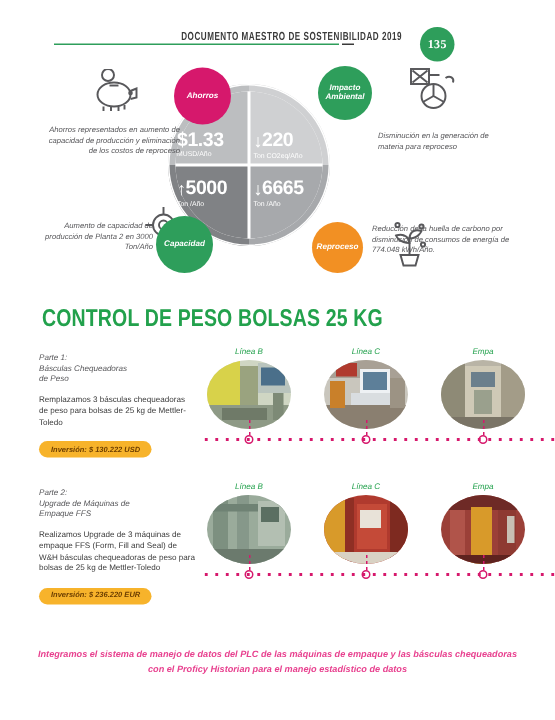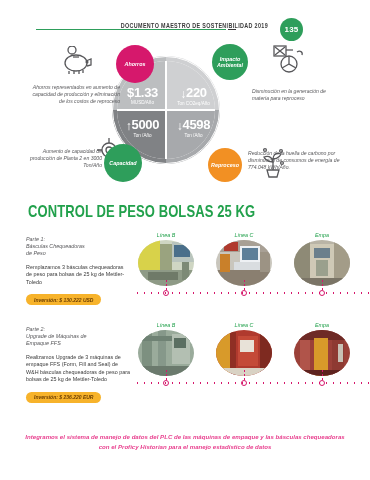--- a/index.html
+++ b/index.html
@@ -14,21 +14,21 @@
   .header-title{
     position:absolute;right:46px;top:22px;
     font-family:"Liberation Sans Narrow","Liberation Sans",sans-serif;
     font-size:5.4px;font-weight:bold;letter-spacing:.35px;color:#3a3a3a;
     white-space:nowrap; transform:scaleY(1.45); transform-origin:right center;
   }
   .page-badge{
     position:absolute;right:11px;top:18px;width:23px;height:23px;border-radius:50%;
     background:#2e9e5b;color:#fff;font-size:8px;font-weight:bold;
     display:flex;align-items:center;justify-content:center;
-    font-family:Liberation Sans, sans-serif;letter-spacing:.2px;
+    font-family:Liberation Serif, serif;letter-spacing:.2px;
   }
 
   
   .info{position:absolute;left:0;top:44px;width:370px;height:150px;}
 
   .donut{position:absolute;left:112px;top:12px;width:108px;height:108px;}
   .donut-ring{
     position:absolute;inset:0;border-radius:50%;
     background:
       conic-gradient(
@@ -45,21 +45,21 @@
         #cfd0d2 0deg 90deg,
         #a7a9ac 90deg 180deg,
         #808285 180deg 270deg,
         #bcbec0 270deg 360deg);
     clip-path: inset(0 0 0 0);
   }
   .donut-gapv{position:absolute;left:53px;top:5px;width:2px;height:98px;background:#fff;}
   .donut-gaph{position:absolute;left:5px;top:53px;width:98px;height:2px;background:#fff;}
   .donut-outline{position:absolute;inset:0;border-radius:50%;border:1px solid #ffffff;box-sizing:border-box;}
 
-  .quad{position:absolute;width:49px;color:#fff;text-align:center;}
+  .quad{position:absolute;width:49px;color:#fff;text-align:left;}
   .q-val{font-size:13px;font-weight:bold;line-height:13px;letter-spacing:-.3px;white-space:nowrap;}
   .q-unit{font-size:4.6px;line-height:6px;margin-top:1px;white-space:nowrap;}
   .q-tl{left:6px;top:30px;}
   .q-tr{left:57px;top:30px;}
   .q-bl{left:6px;top:62px;}
   .q-br{left:57px;top:62px;}
   .arrow{display:inline-block;font-size:12px;line-height:12px;vertical-align:-1px;}
 
   .bubble{
     position:absolute;border-radius:50%;color:#fff;display:flex;align-items:center;
@@ -182,21 +182,21 @@
     </div>
     <div class="quad q-tr">
       <div class="q-val"><span class="arrow">↓</span><span>220</span></div>
       <div class="q-unit">Ton CO2eq/Año</div>
     </div>
     <div class="quad q-bl">
       <div class="q-val"><span class="arrow">↑</span><span>5000</span></div>
       <div class="q-unit">Ton /Año</div>
     </div>
     <div class="quad q-br">
-      <div class="q-val"><span class="arrow">↓</span><span>4598</span></div>
+      <div class="q-val"><span class="arrow">↓</span><span>6665</span></div>
       <div class="q-unit">Ton /Año</div>
     </div>
   </div>
 
   <div class="bubble b-ahorros">Ahorros</div>
   <div class="bubble b-impacto">Impacto Ambiental</div>
   <div class="bubble b-capacidad">Capacidad</div>
   <div class="bubble b-reproceso">Reproceso</div>
 
   <div class="blurb blurb-tl">Ahorros representados en aumento de capacidad de producción y eliminación de los costos de reproceso</div>

